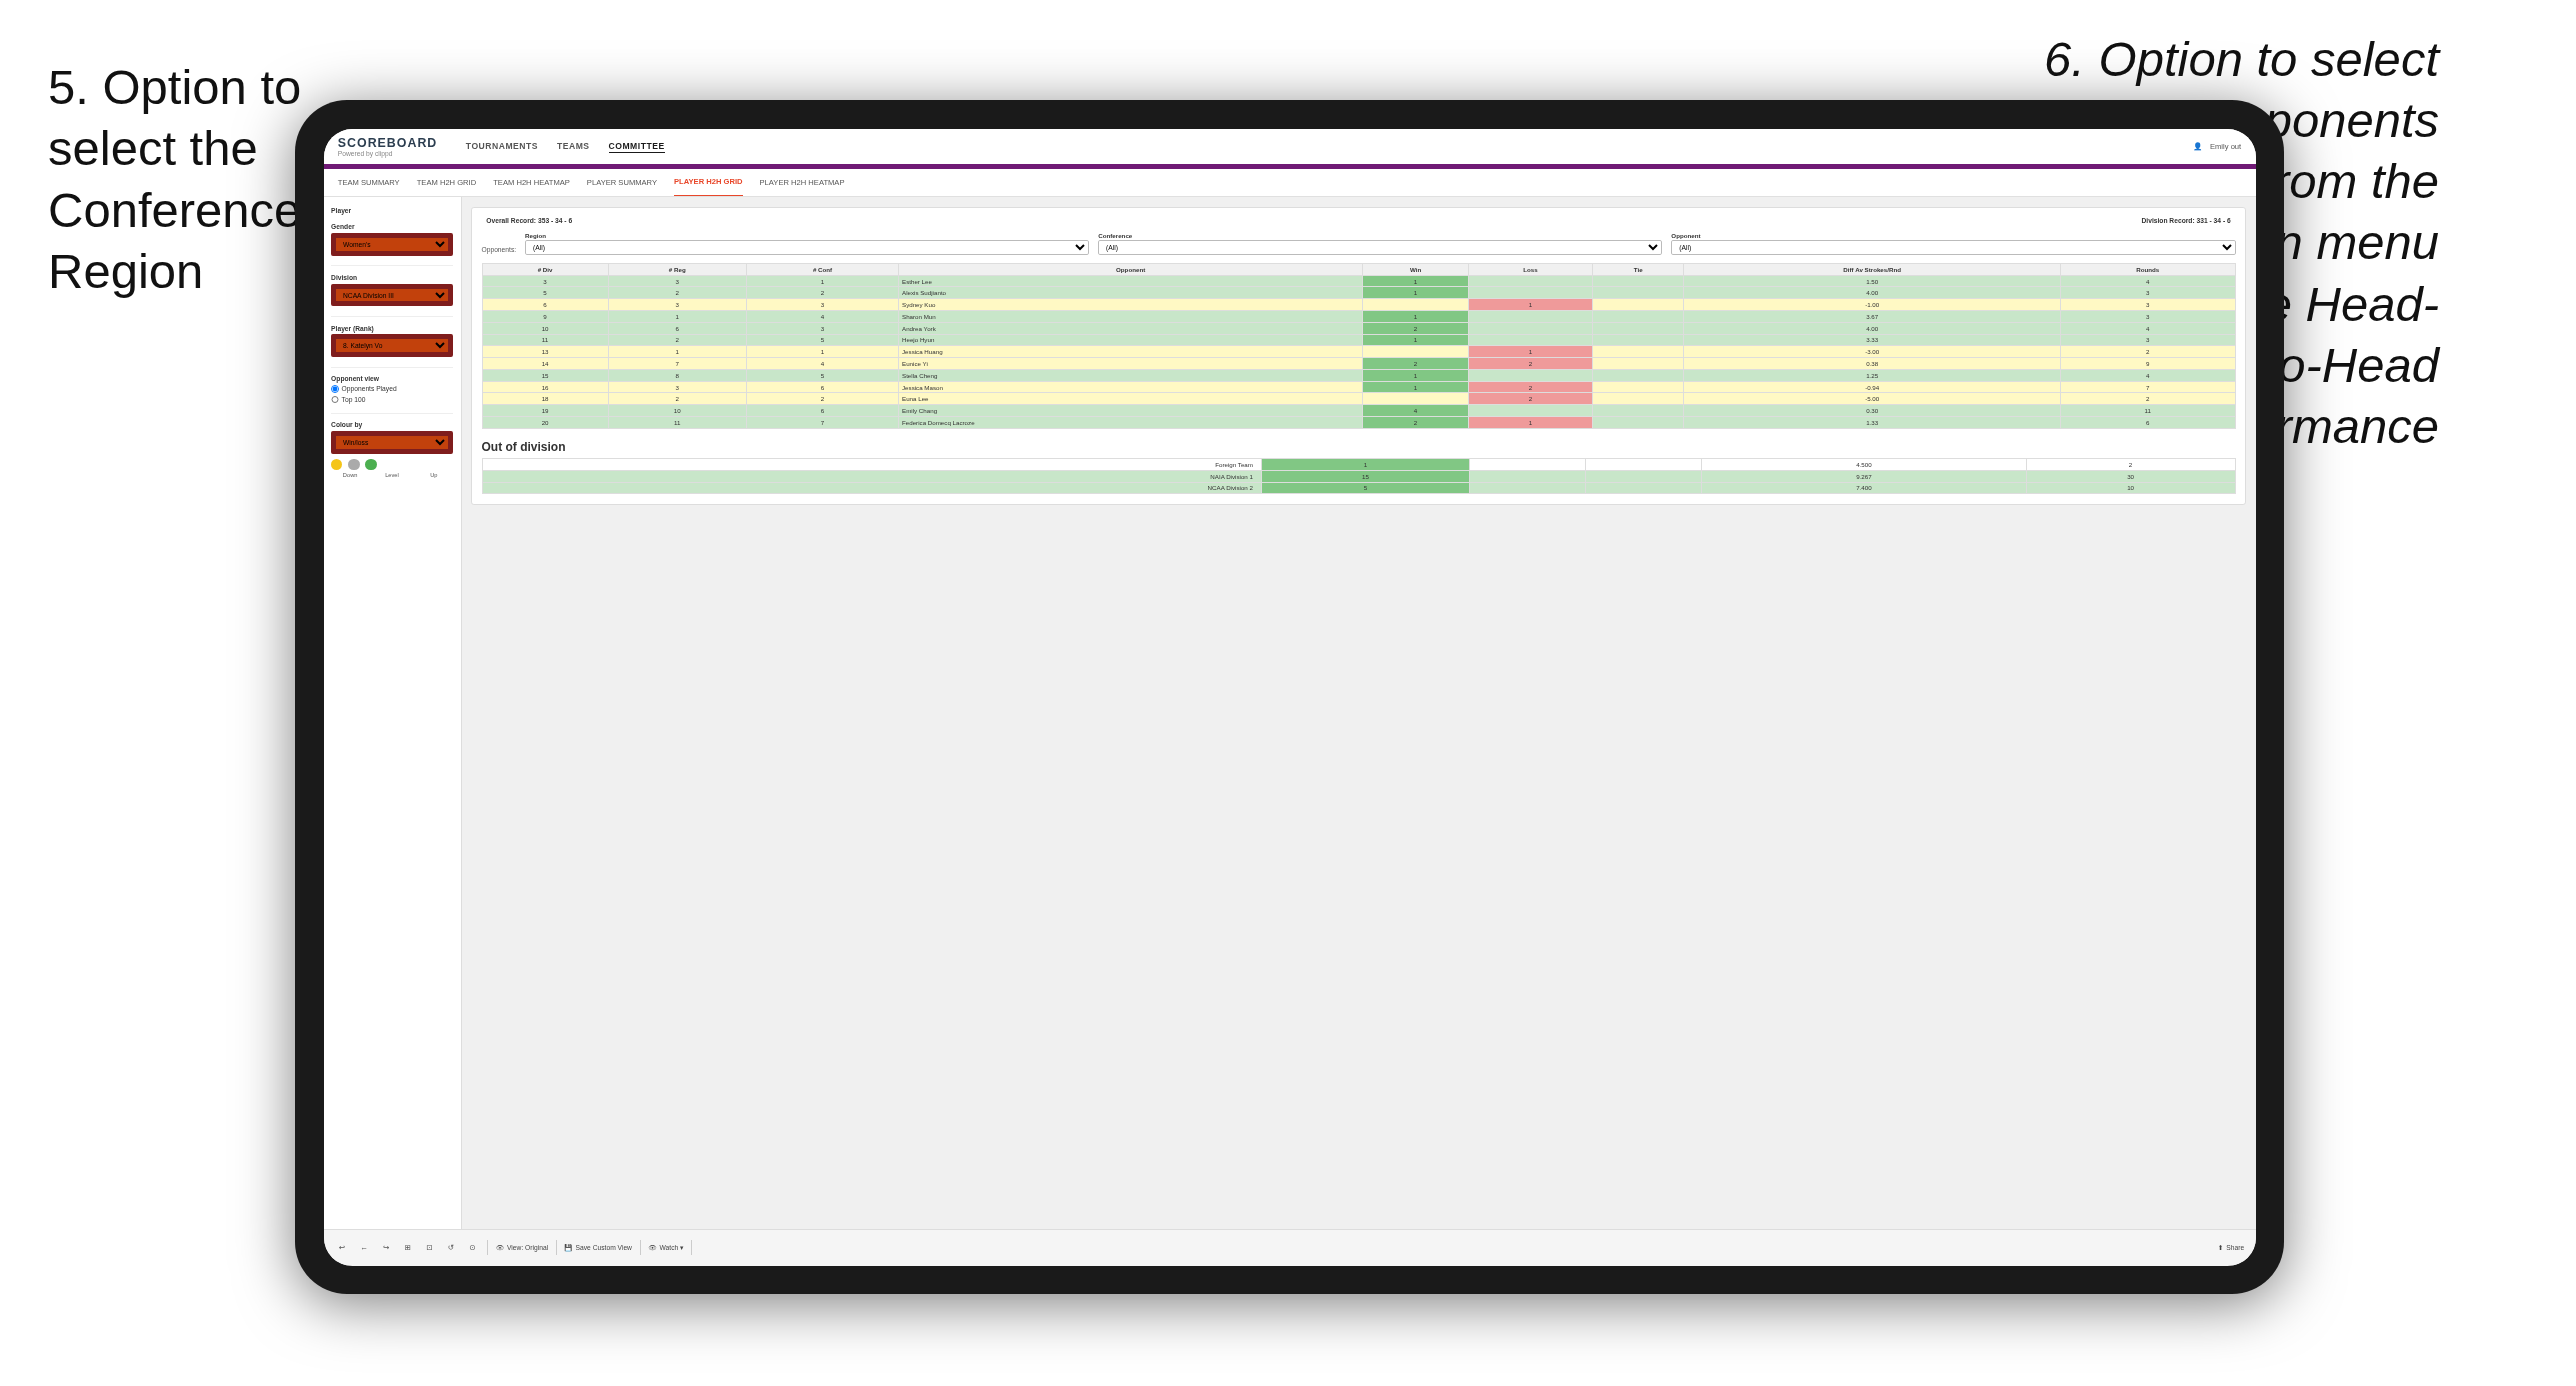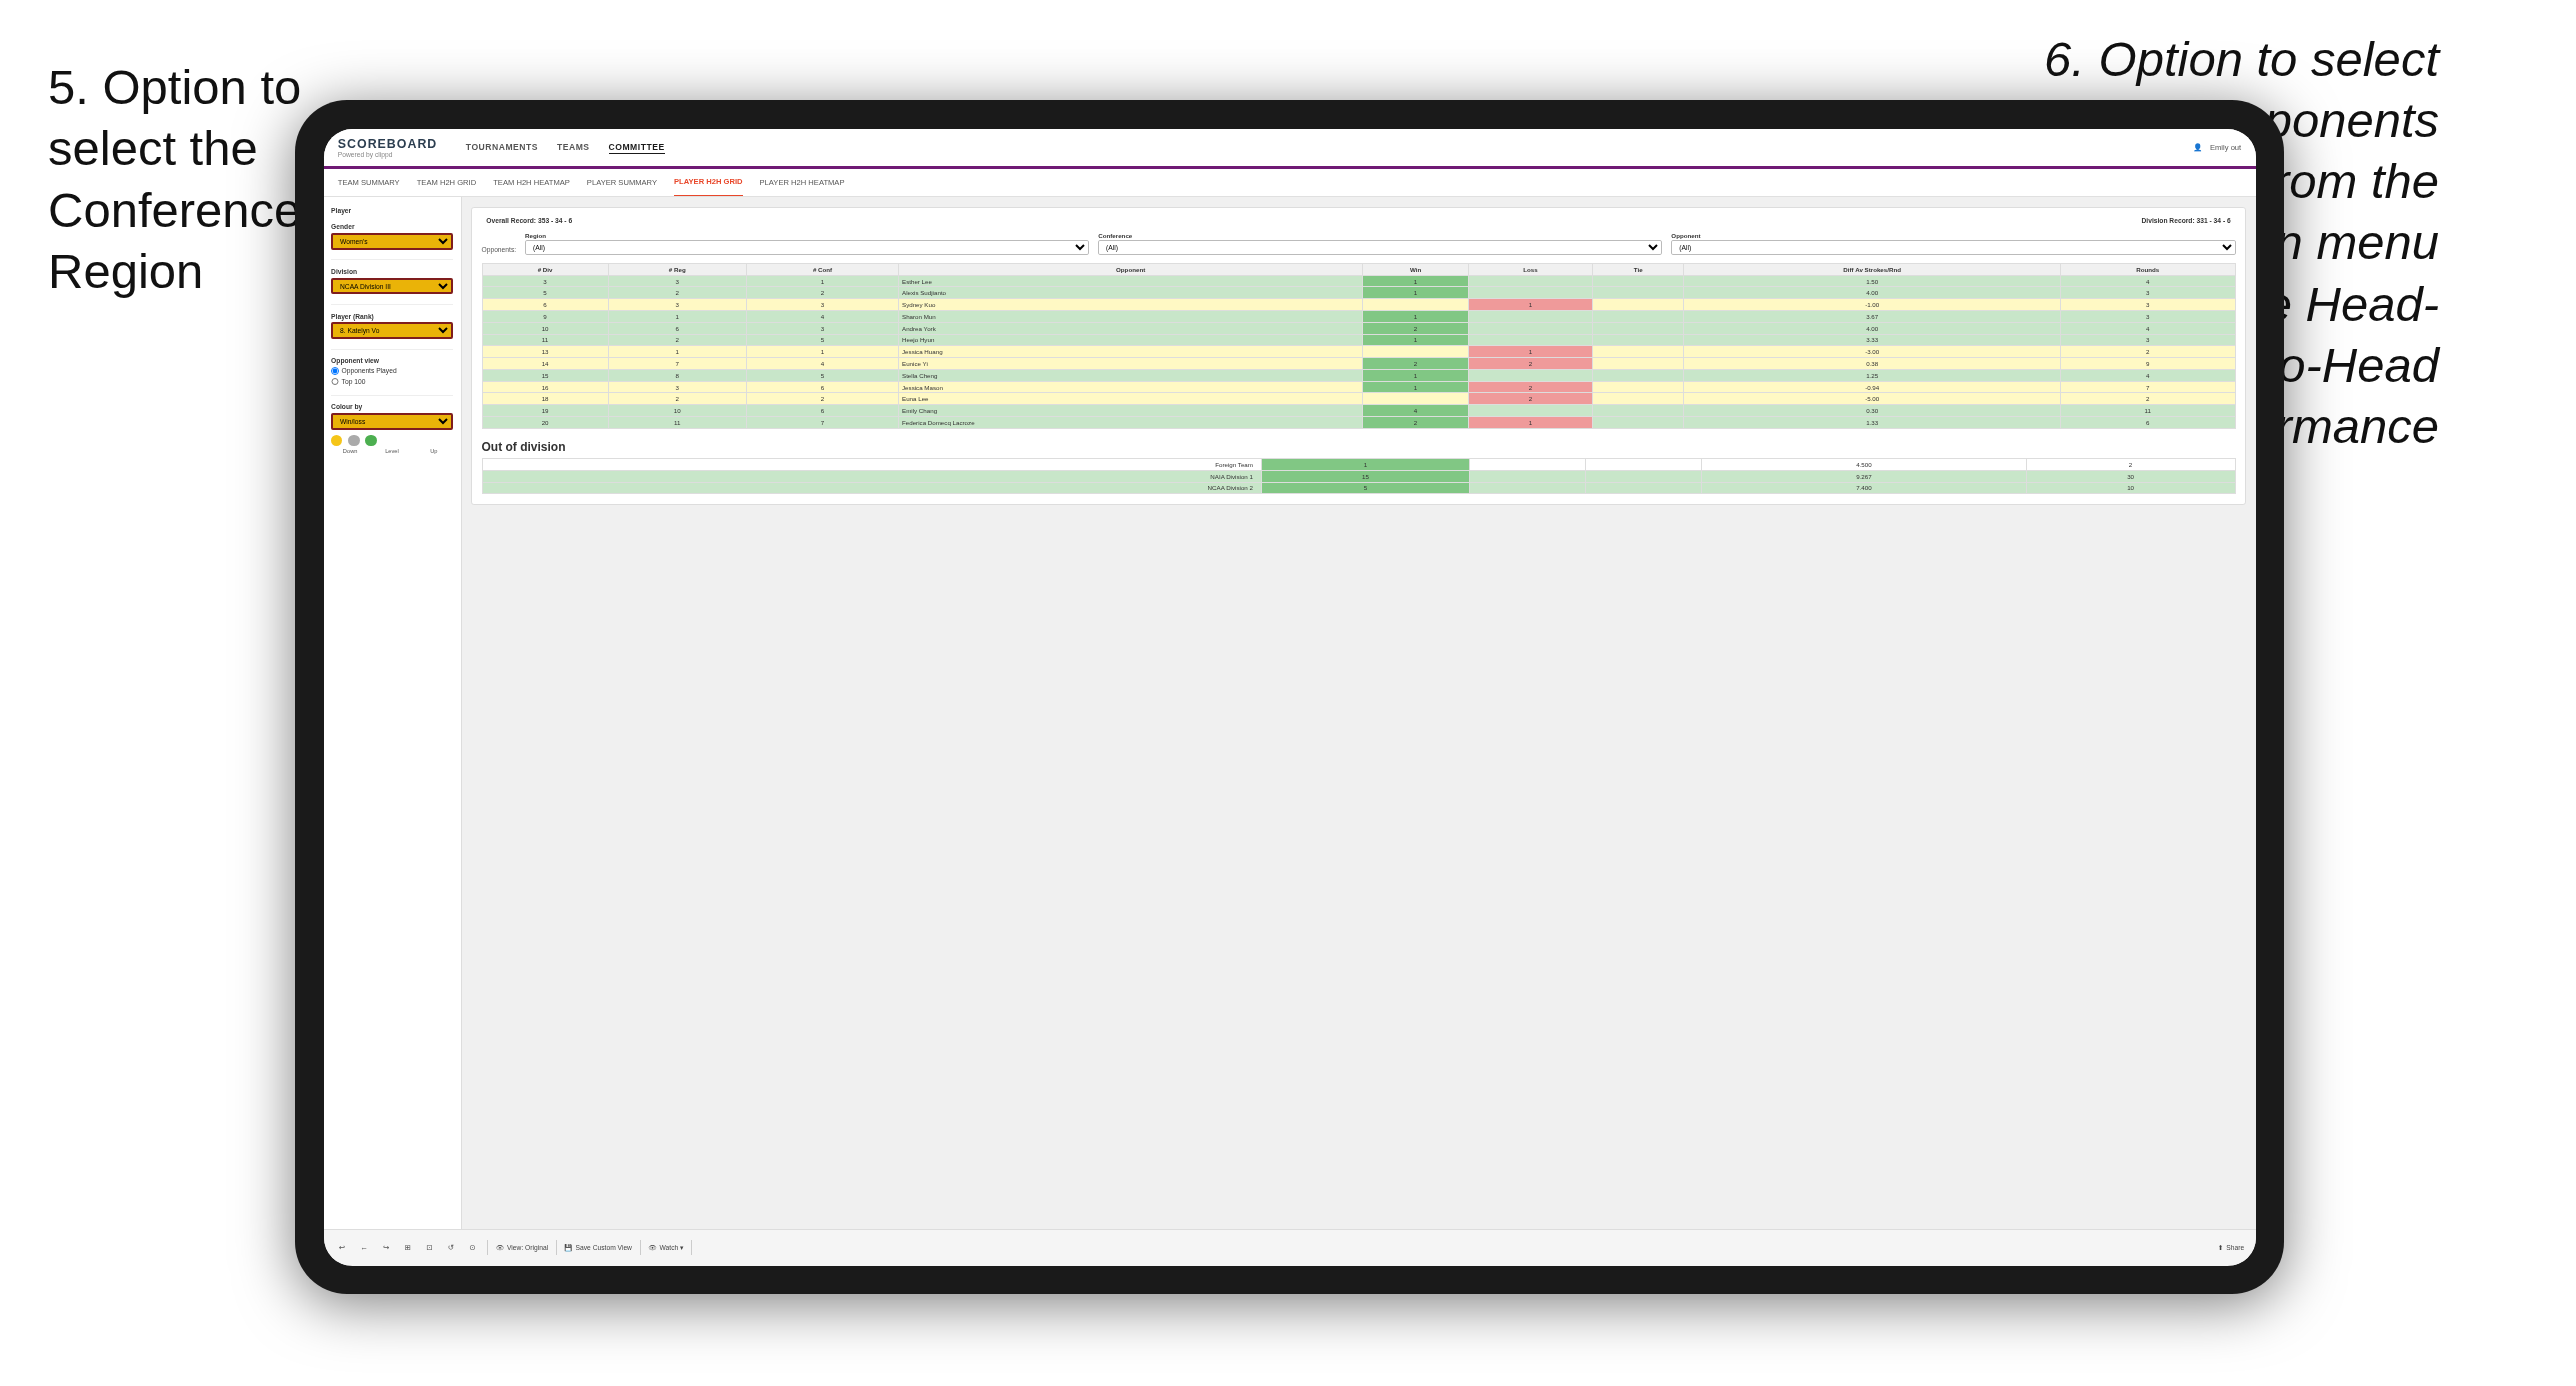--- a/index.html
+++ b/index.html
@@ -59,21 +59,21 @@
       overflow: hidden;
     }
 
     
     .app-header {
       background: #ffffff;
       height: 40px;
       display: flex;
       align-items: center;
       padding: 0 14.3px;
-      border-bottom: 3px solid #701a75;
+      border-bottom: 5px solid #701a75;
       position: relative;
     }
 
     .logo-area {
       display: flex;
       flex-direction: column;
       margin-right: 19px;
     }
 
     .logo-text {
@@ -168,24 +168,24 @@
     .panel-label {
       font-size: 6.7px;
       font-weight: 700;
       color: #333;
       margin-bottom: 2.9px;
     }
 
     .panel-select {
       width: 100%;
       font-size: 6.7px;
-      border: 2px solid #7f1d1d;
+      border: 5px solid #7f1d1d;
       padding: 1.9px 2.9px;
       border-radius: 1.9px;
-      background: #eab308;
+      background: #c2410c;
     }
 
     .panel-divider {
       border: none;
       border-top: 1px solid #eee;
       margin: 7.6px 0;
     }
 
     .radio-group {
       display: flex;

